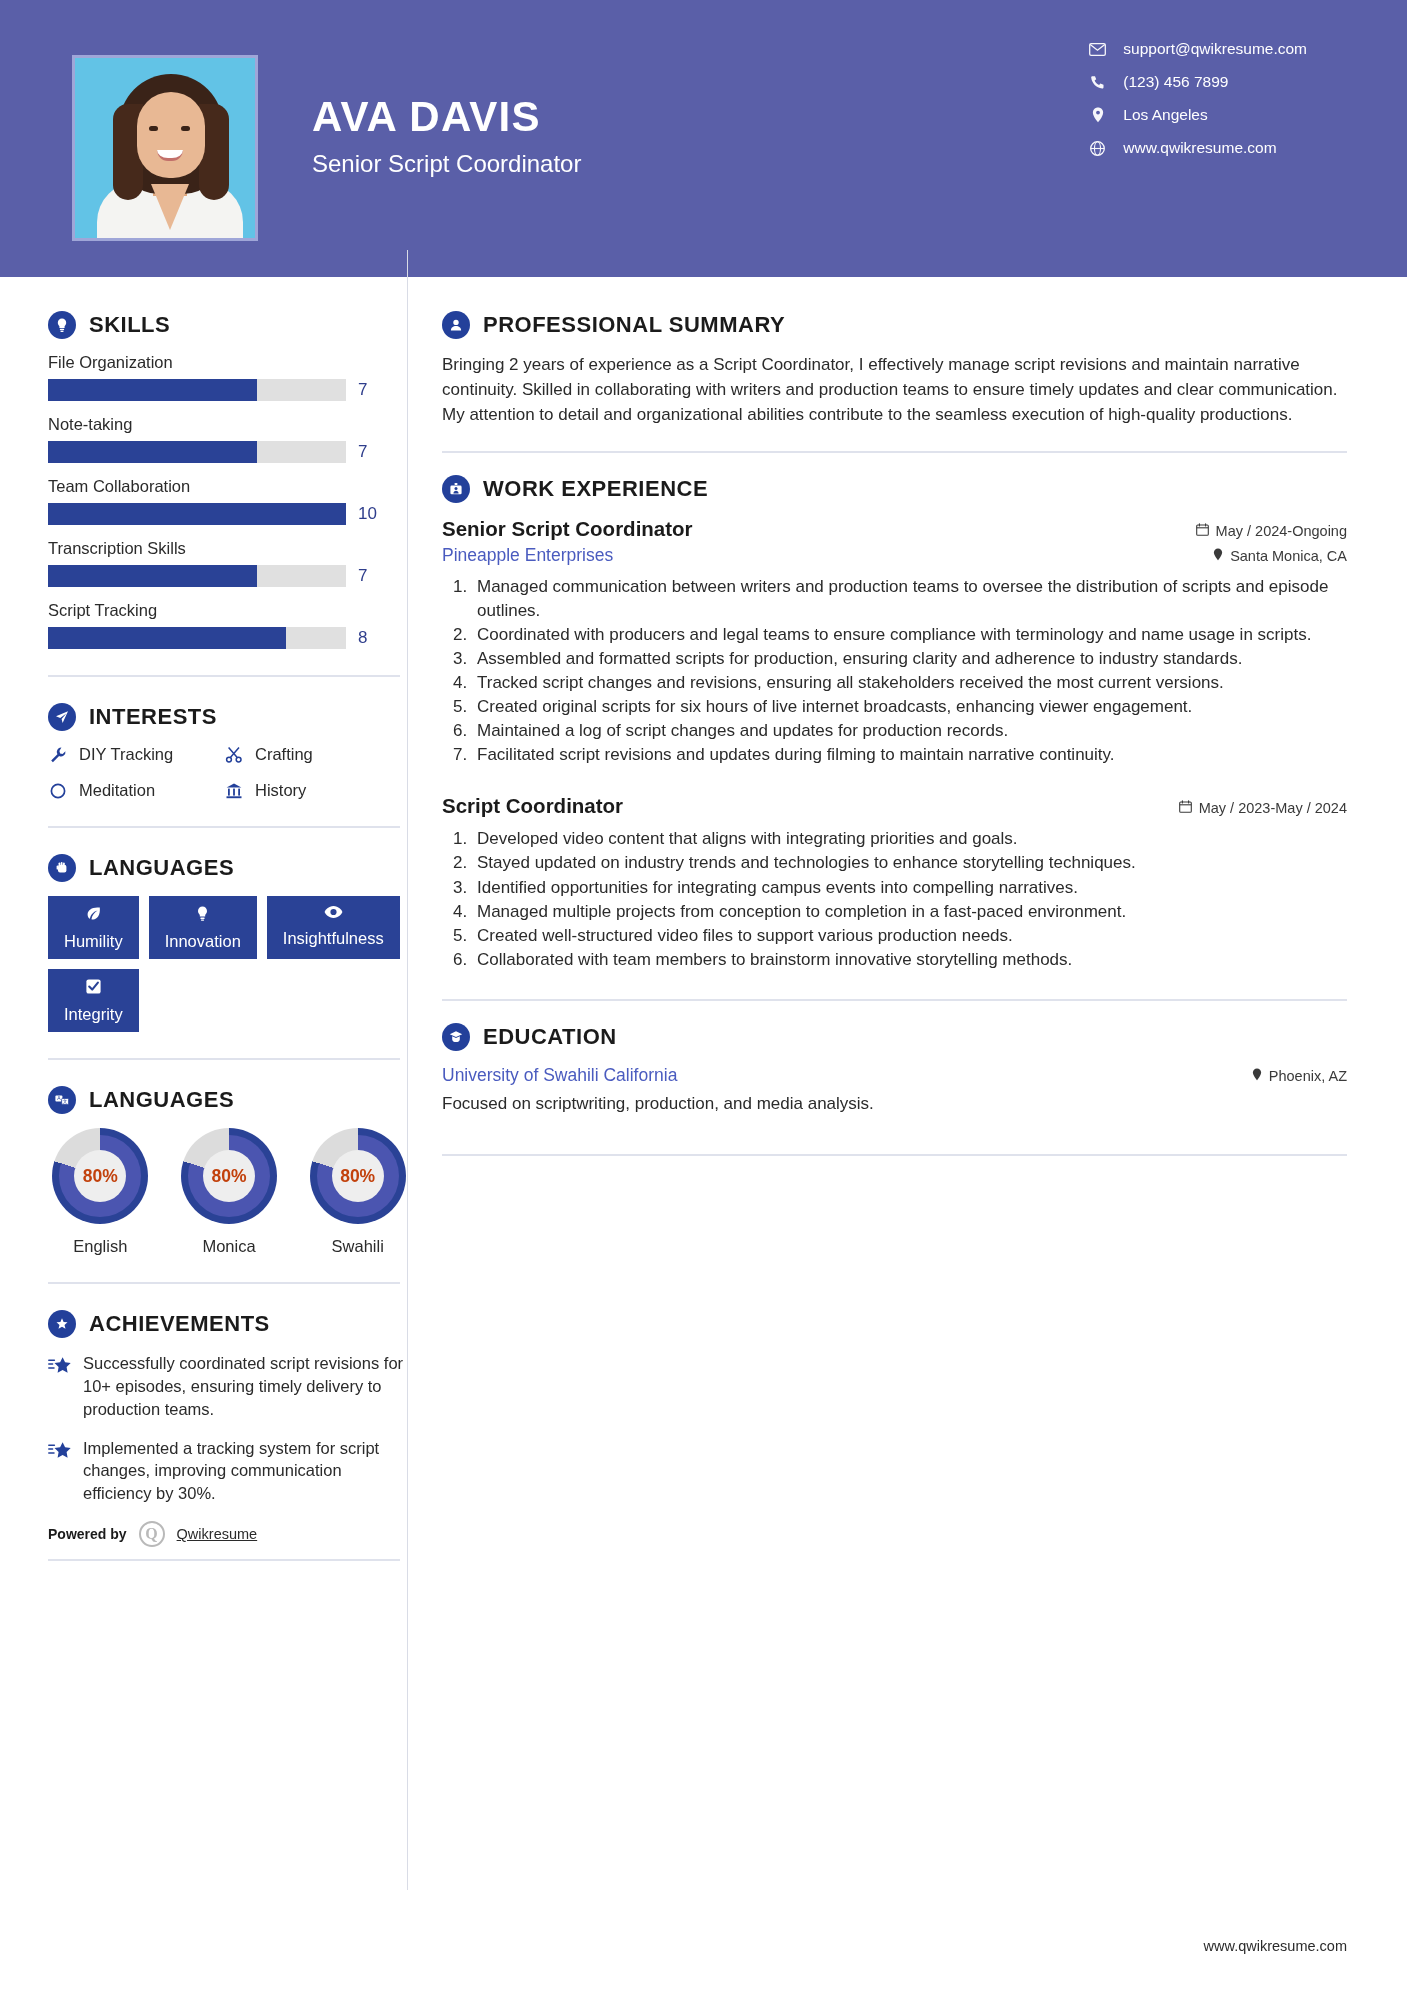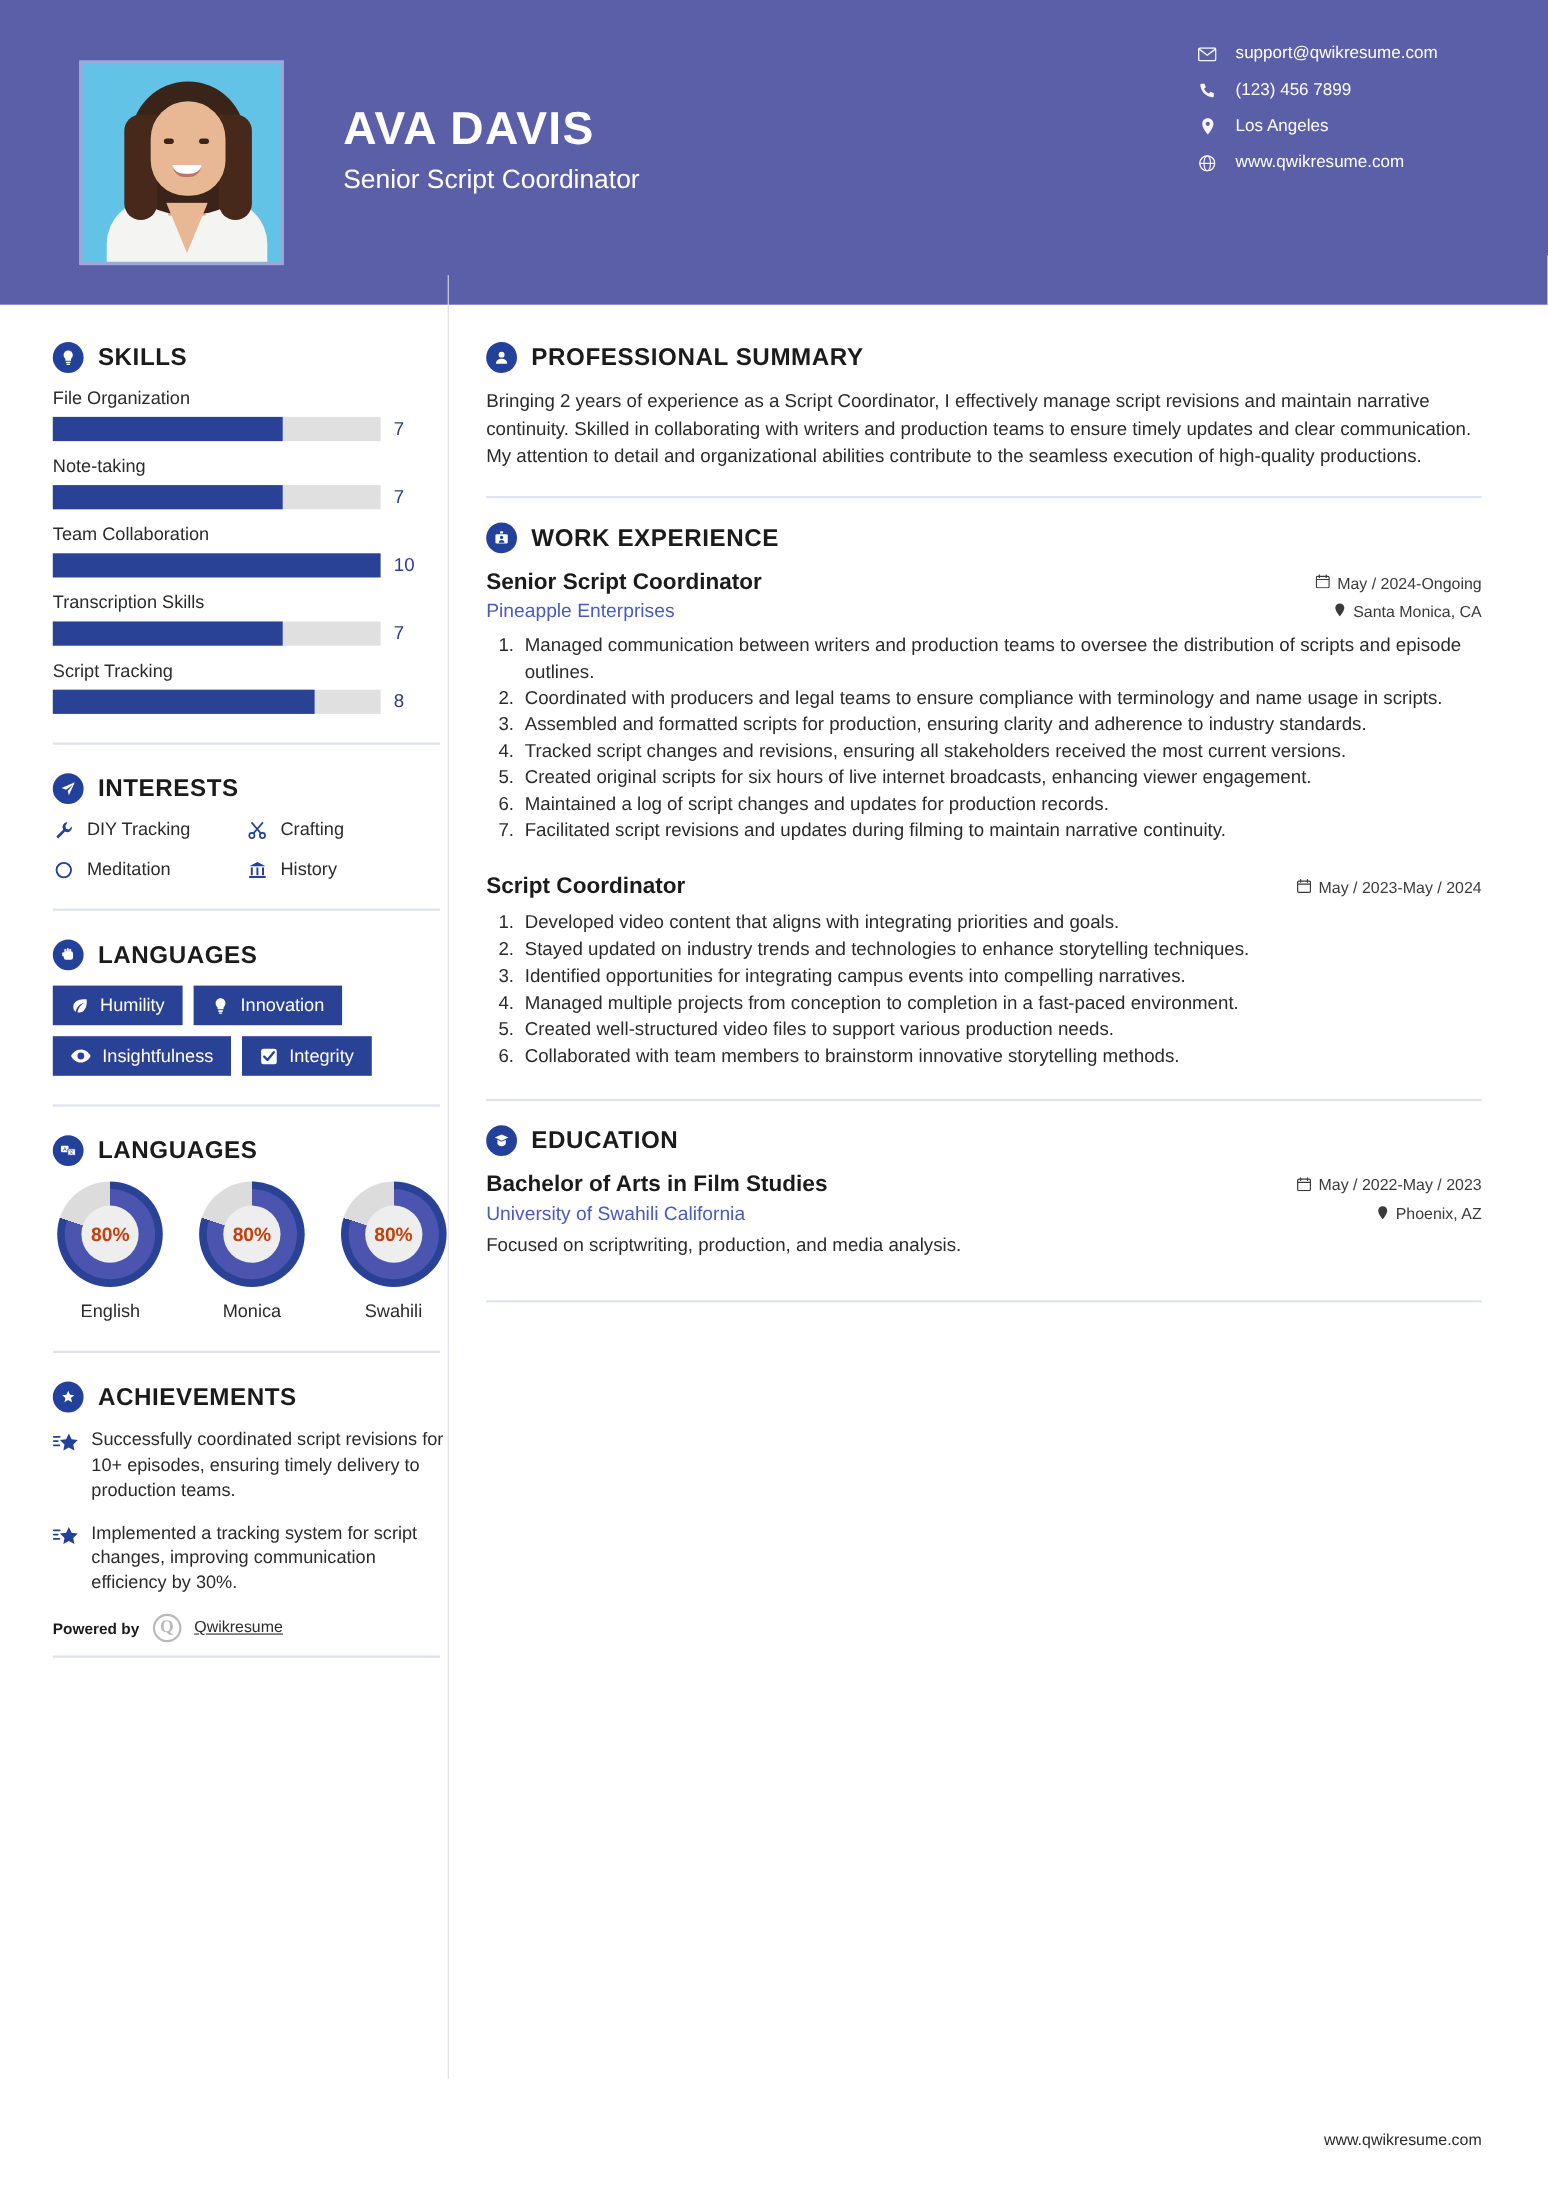--- a/index.html
+++ b/index.html
@@ -96,20 +96,21 @@
   .interests-grid { display:grid; grid-template-columns: 176px 176px; row-gap:17px; }
   .interest { display:flex; align-items:center; gap:11px; font-size:16.5px; color:#2b2b2b; }
   .interest .ic { width:20px; display:flex; justify-content:center; color:#23409a; }
 
   
   .str-grid { display:flex; flex-wrap:wrap; gap:10px 10px; width:360px; }
   .str-pill {
     background:#2a4296; color:#fff; font-size:16.5px;
     padding:9px 16px; display:flex; align-items:center; gap:10px;
     line-height:1.1;
+    flex-direction:column;
   }
   .str-pill .ic { display:flex; }
 
   
   .lang-row { display:flex; gap:24px; margin-top:6px; }
   .lang { width:105px; text-align:center; }
   .donut { width:96px; height:96px; position:relative; margin:0 auto; }
   .donut .ring {
     width:96px; height:96px; border-radius:50%;
     background: conic-gradient(from 0deg, #2a4296 0deg 288deg, #dcdcdc 288deg 360deg);
@@ -554,30 +555,20 @@
         <span class="sec-badge">
           <svg width="16" height="16" viewBox="0 0 16 16">
               <path d="M8 2.3 L14.2 5.2 L8 8.1 L1.8 5.2 Z" fill="#fff"></path>
               <path d="M4.2 7.2 L4.2 10.4 C4.2 12 6 13 8 13 C10 13 11.8 12 11.8 10.4 L11.8 7.2 L8 8.9 Z" fill="#fff"></path>
             </svg>
         </span>
         <span class="sec-title">EDUCATION</span>
       </div>
       <div id="education-list">
   <div>
-    <div class="job-head">
-      <span class="job-title">Bachelor of Arts in Film Studies</span>
-      <span class="job-meta">
-        <span><svg width="13" height="13" viewBox="0 0 13 13">
-                    <rect x="0.7" y="2" width="11.6" height="10.3" rx="1.1" fill="none" stroke="#3a3a3a" stroke-width="1.1"></rect>
-                    <path d="M0.7 4.8 H12.3" stroke="#3a3a3a" stroke-width="1.1"></path>
-                    <path d="M3.4 0.7 V3 M9.6 0.7 V3" stroke="#3a3a3a" stroke-width="1.1" stroke-linecap="round"></path>
-                  </svg></span>May / 2022-May / 2023
-      </span>
-    </div>
     <div class="job-sub">
       <span class="job-company">University of Swahili California</span>
       <span class="job-loc">
         <span><svg width="10" height="13" viewBox="0 0 10 13">
                     <path d="M5 0.6 C2.6 0.6 0.9 2.3 0.9 4.6 C0.9 7.6 5 12.4 5 12.4 C5 12.4 9.1 7.6 9.1 4.6 C9.1 2.3 7.4 0.6 5 0.6 Z" fill="#3a3a3a"></path>
                   </svg></span>Phoenix, AZ
       </span>
     </div>
     <p class="edu-desc">Focused on scriptwriting, production, and media analysis.</p>
   </div>

